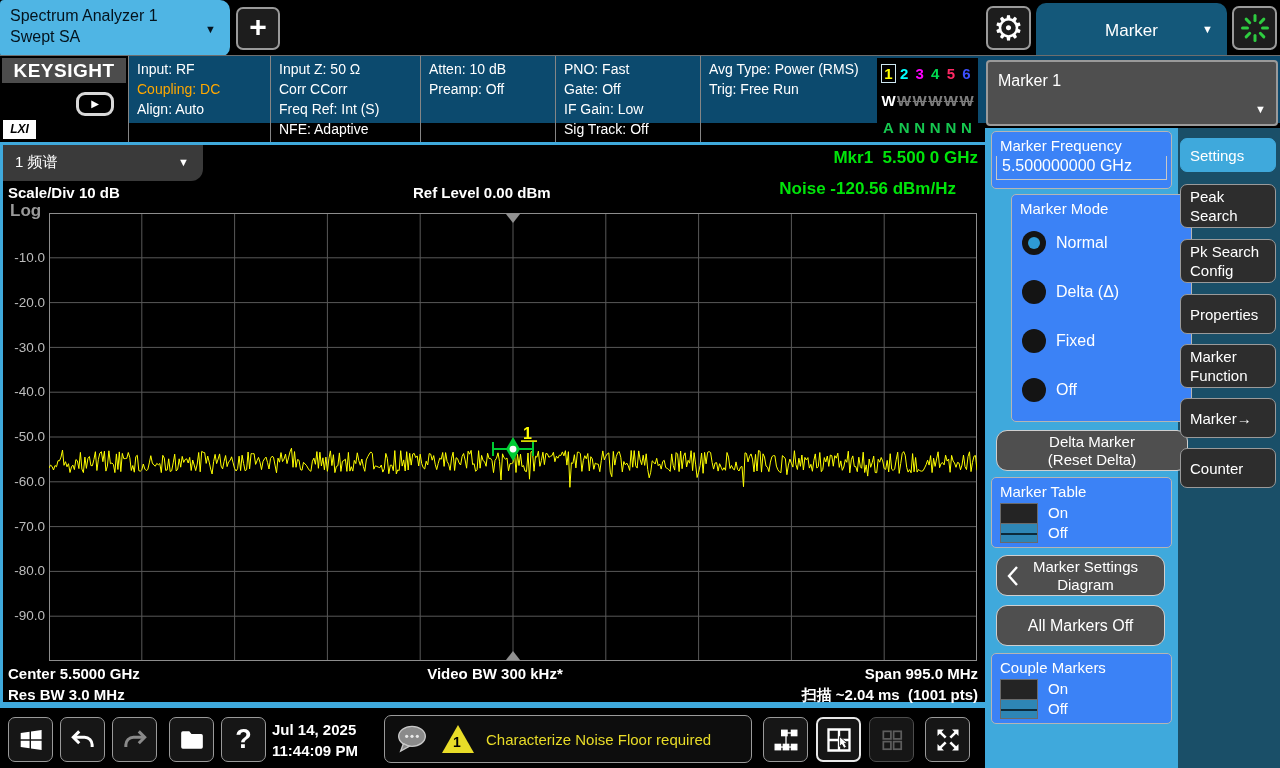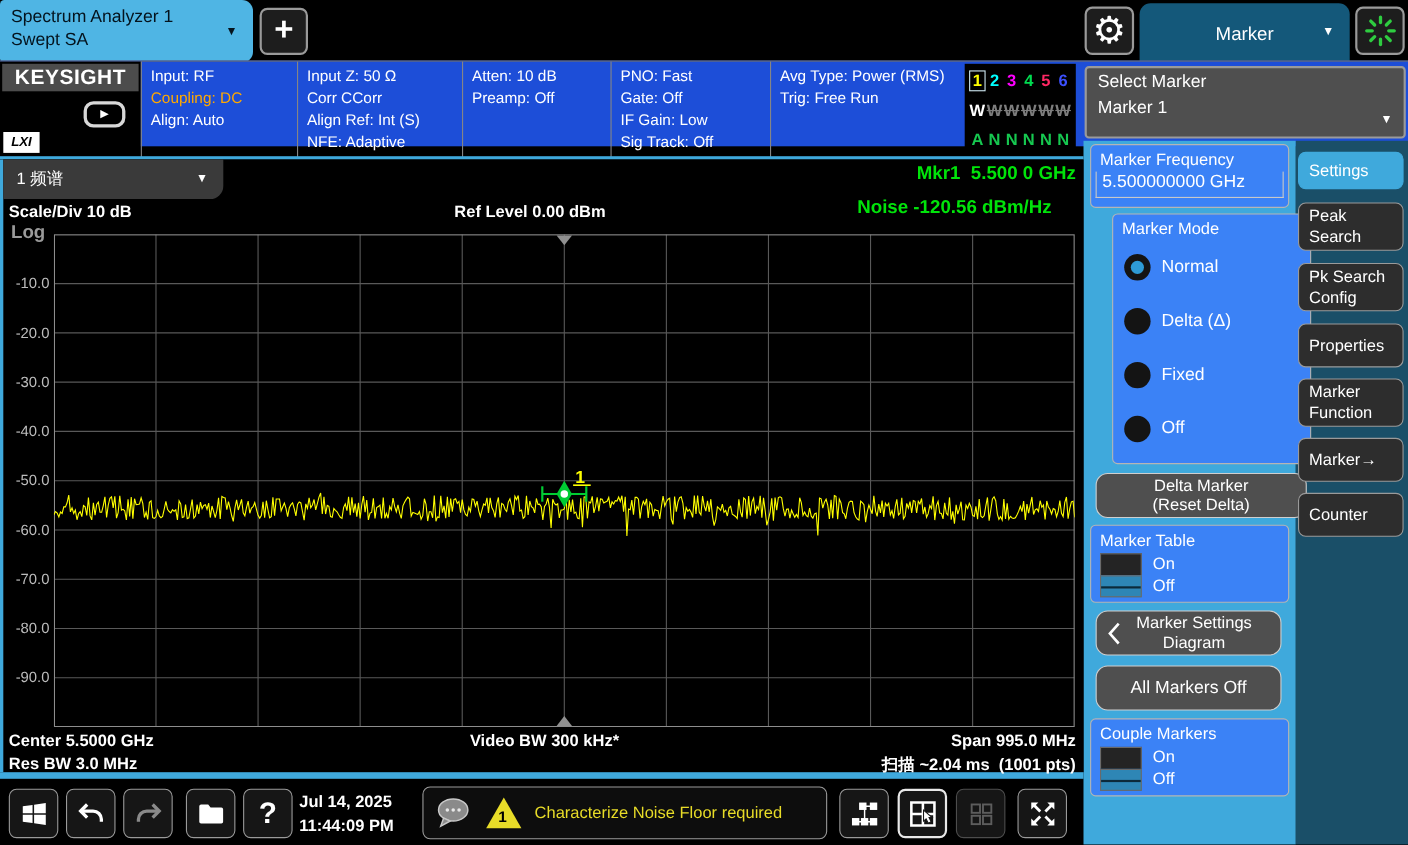--- a/index.html
+++ b/index.html
@@ -14,21 +14,21 @@
   .analyzer-select { left:0; top:2; width:230px; height:57px; background:var(--accent-blue-bright,#4FB5E4);
     border-radius:4px 10px 10px 4px; color:#04131d; font-size:16px; line-height:21px; padding:5px 10px; cursor:pointer; }
   .caret { font-size:11px; }
   .sq-btn { background:#1d1d1d; border:2px solid #9a9a9a; border-radius:7px;
     display:flex; align-items:center; justify-content:center; cursor:pointer; }
   .plus-glyph { font-size:30px; font-weight:700; color:#fff; line-height:1; margin-top:-3px; }
   .mode-menu { left:1036px; top:3px; width:191px; height:55px; background:var(--header-teal,#14587A);
     border-radius:10px 10px 0 0; display:flex; align-items:center; justify-content:center; font-size:17px; cursor:pointer; }
   .mode-menu .caret { position:absolute; right:14px; top:20px; }
   
-  .infobar { left:0; top:55px; width:1280px; height:78px; background:#1d4ed8; border-top:1px solid #6e6e6e; }
+  .infobar { left:0; top:55px; width:1280px; height:68px; background:#0c4a6e; border-top:1px solid #6e6e6e; }
   .ib-group { position:absolute; top:0; height:87px; border-left:1px solid #858585; padding:3px 8px;
     font-size:14px; line-height:20px; color:#fff; }
   .keysight-block { position:absolute; left:0; top:0; width:128px; height:87px; background:#000; }
   .keysight-strip { position:absolute; left:2px; top:2px; width:124px; height:25px; background:#4c4c4c;
     font-size:19px; font-weight:700; letter-spacing:0.5px; text-align:center; line-height:25px; }
   .screen-icon { position:absolute; left:76px; top:36px; width:38px; height:24px; border:3px solid #d8d8d8;
     border-radius:9px; display:flex; align-items:center; justify-content:center; }
   .screen-icon span { color:#fff; font-size:10px; line-height:1; }
   .lxi-badge { position:absolute; left:3px; top:64px; width:33px; height:19px; background:#fff; color:#000;
     font-size:12px; font-weight:700; font-style:italic; text-align:center; line-height:19px; }
@@ -138,21 +138,21 @@
       <div class="lxi-badge">LXI</div>
     </div>
     <div class="ib-group" style="left:128px;width:142px">
       <div>Input: RF</div>
       <div class="orange">Coupling: DC</div>
       <div>Align: Auto</div>
     </div>
     <div class="ib-group" style="left:270px;width:150px">
       <div>Input Z: 50 Ω</div>
       <div>Corr CCorr</div>
-      <div>Align Ref: Int (S)</div>
+      <div>Freq Ref: Int (S)</div>
       <div>NFE: Adaptive</div>
     </div>
     <div class="ib-group" style="left:420px;width:135px">
       <div>Atten: 10 dB</div>
       <div>Preamp: Off</div>
     </div>
     <div class="ib-group" style="left:555px;width:145px">
       <div>PNO: Fast</div>
       <div>Gate: Off</div>
       <div>IF Gain: Low</div>
@@ -184,21 +184,20 @@
         <span class="grn">N</span>
         <span class="grn">N</span>
         <span class="grn">N</span>
         <span class="grn">N</span>
         <span class="grn">N</span>
       </div>
     </div>
   </div>
 
   <div class="abs select-marker-box">
-    <div>Select Marker</div>
     <div style="margin-top:6px">Marker 1</div>
     <span class="caret abs" style="right:10px;bottom:9px">▼</span>
   </div>
 
   <div class="abs blue-panel"></div>
   <div class="abs tabs-col"></div>
 
   <div class="panel-box" style="left:991px;top:131px;width:181px;height:58px">
     <div class="p-label">Marker Frequency</div>
     <div class="freq-value">5.500000000 GHz</div>

